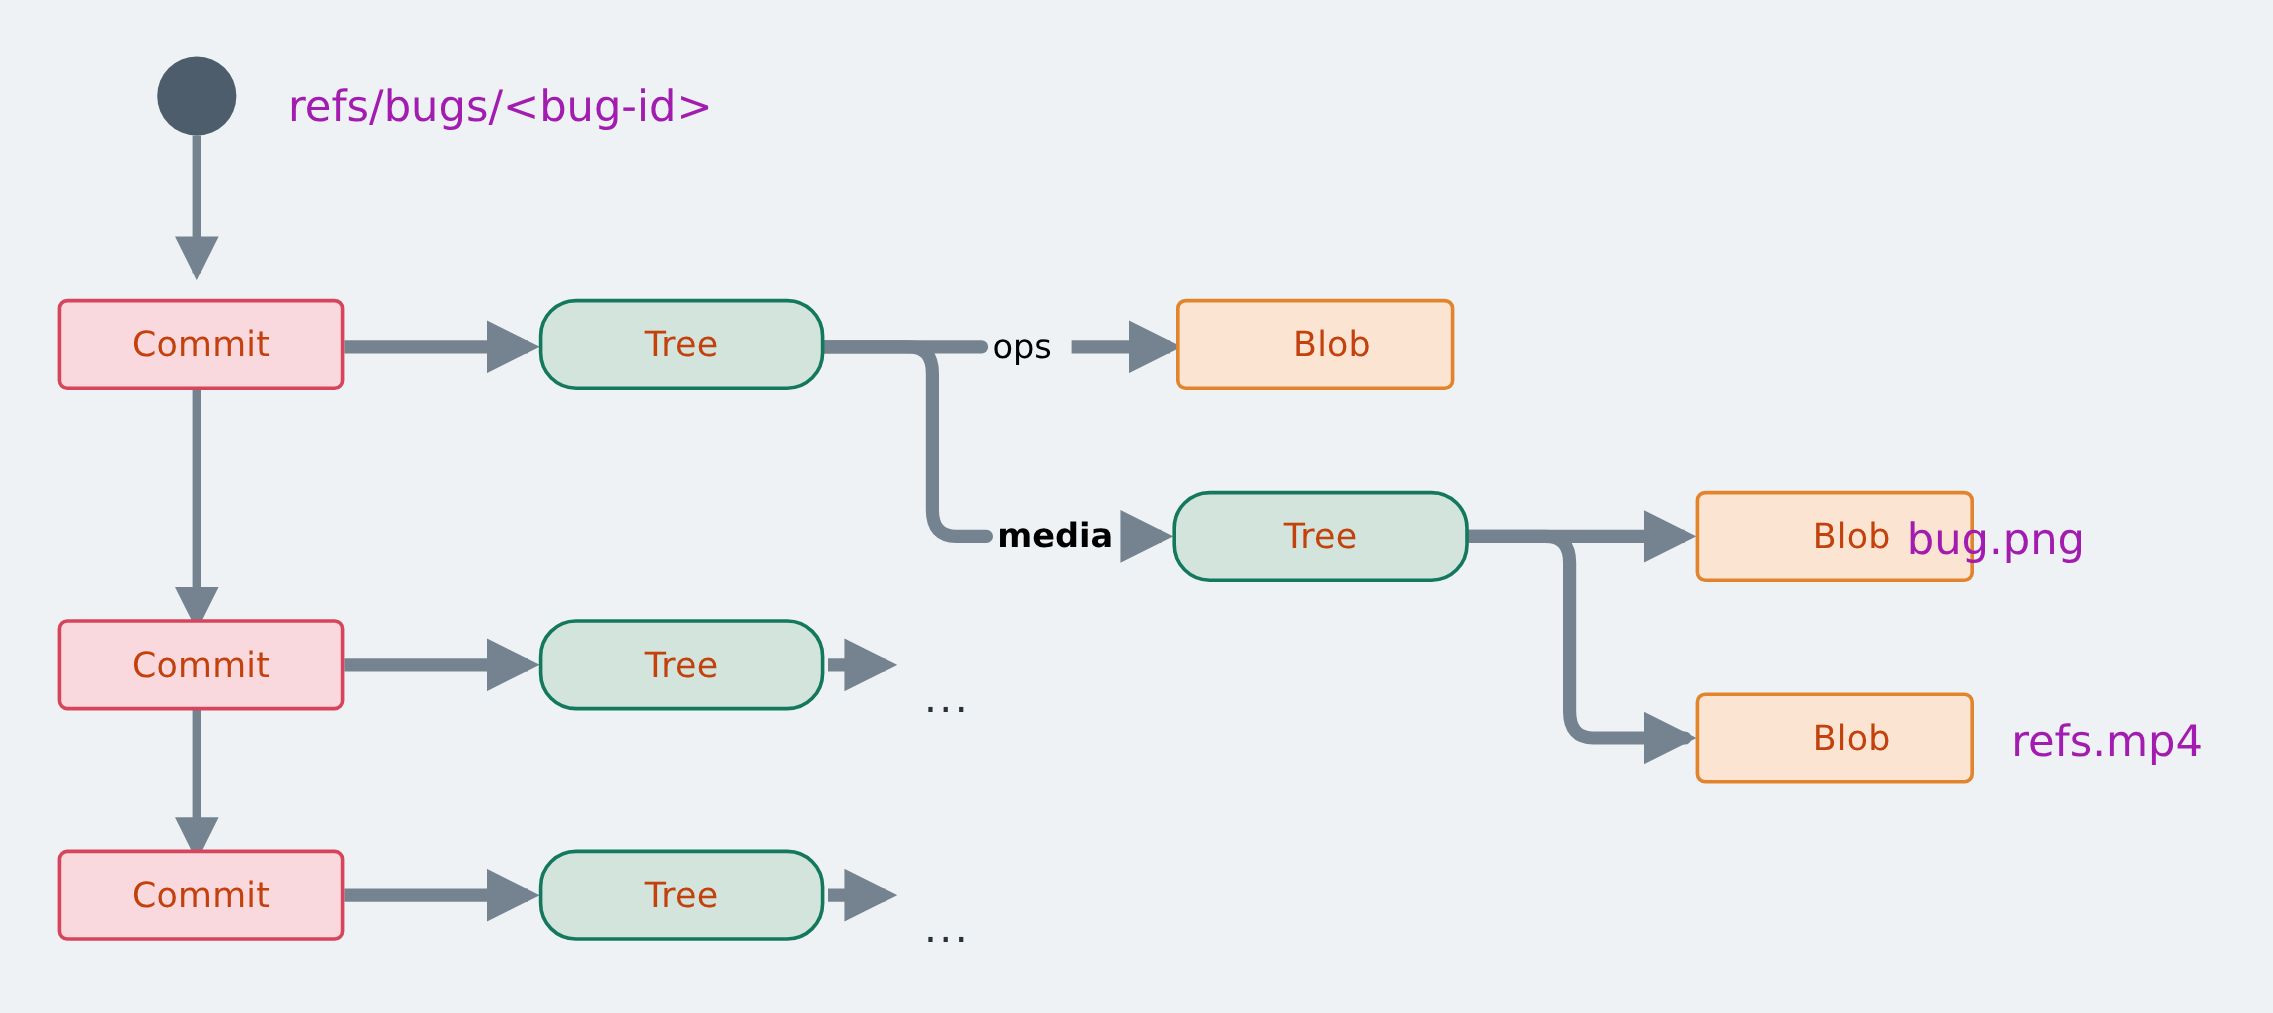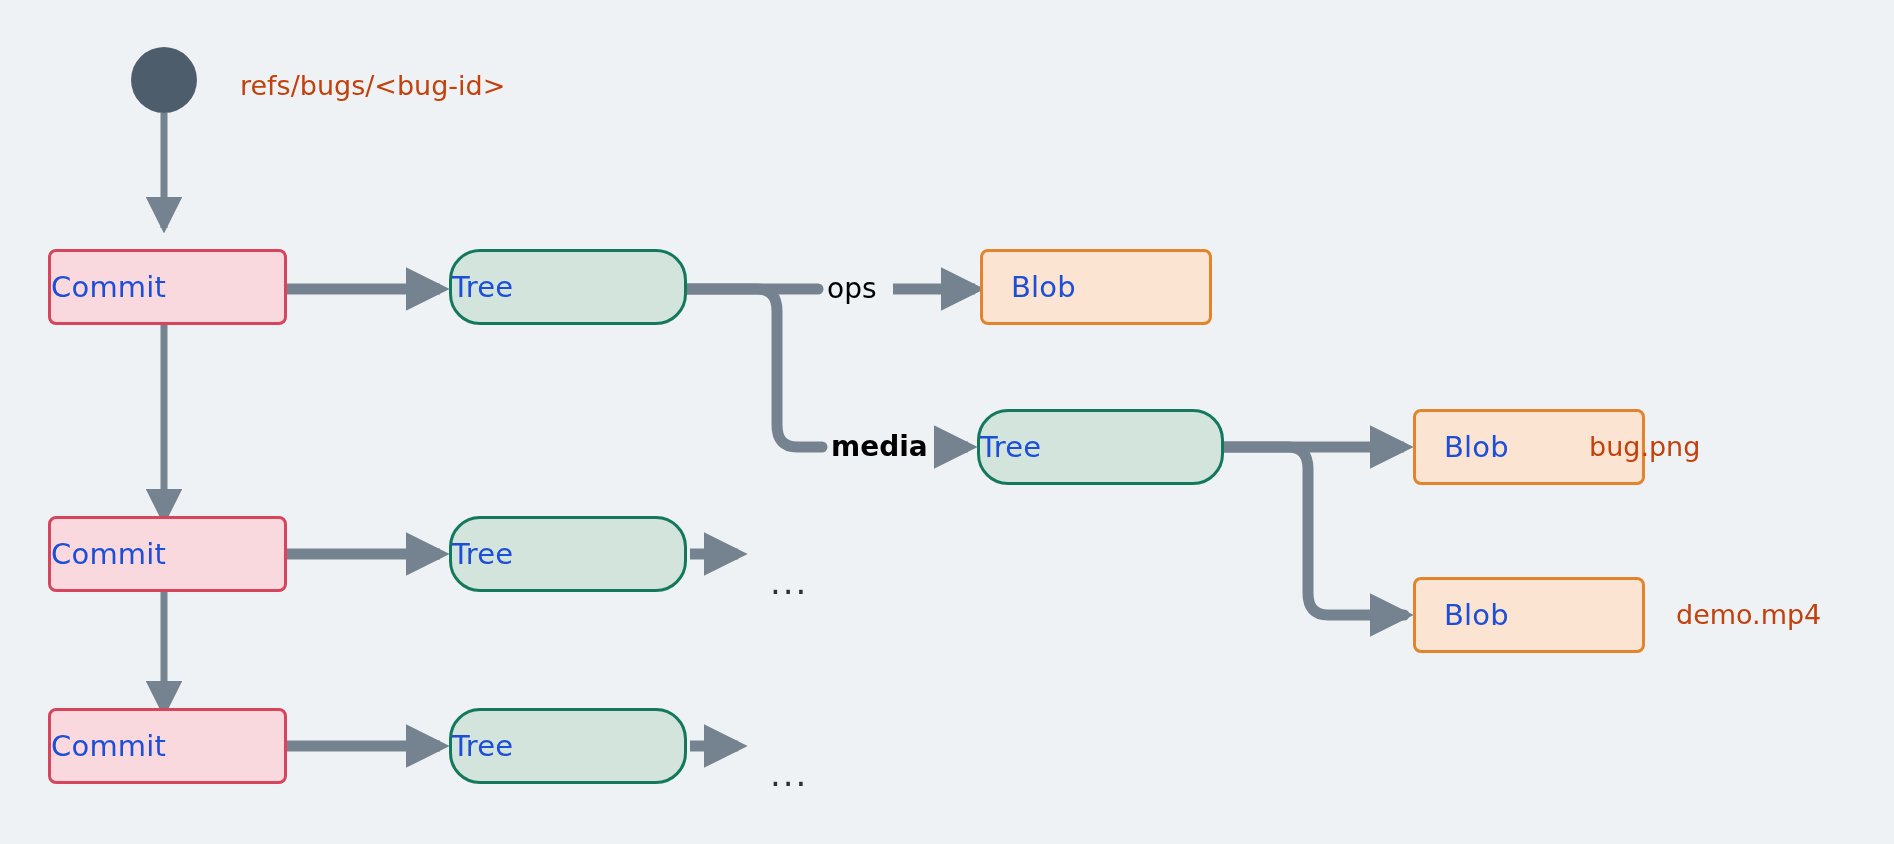--- a/index.html
+++ b/index.html
@@ -25,26 +25,27 @@
     top: 0;
     width: 1894px;
     height: 844px;
     pointer-events: none;
   }
   .node {
     position: absolute;
     box-sizing: border-box;
     display: flex;
     align-items: center;
+    justify-content: center;
     border-radius: 8px;
     border-style: solid;
     border-width: 3px;
     font-size: 29px;
     letter-spacing: 0.2px;
-    color: #1d4ed8;
+    color: #c2410c;
     white-space: nowrap;
   }
   .node-commit {
     background: #f9d9de;
     border-color: #d6455c;
   }
   .node-tree {
     background: #d2e4dc;
     border-color: #14795c;
     border-radius: 31px;
@@ -56,22 +57,22 @@
   }
   .ref-dot {
     position: absolute;
     width: 66px;
     height: 66px;
     border-radius: 50%;
     background: #4d5d6b;
   }
   .plain-label {
     position: absolute;
-    font-size: 27px;
-    color: #c2410c;
+    font-size: 36px;
+    color: #a21caf;
     white-space: nowrap;
     line-height: 1;
   }
   .edge-label {
     position: absolute;
     font-size: 28px;
     color: #000000;
     white-space: nowrap;
     line-height: 1;
     background: #eef2f5;
@@ -158,18 +159,18 @@
   </div>
 
   <div class="node node-blob" style="left:1413px; top:409px; width:232px; height:76px;">
     <span>Blob</span>
   </div>
   <div class="plain-label" style="left:1589px; top:433px;">bug.png</div>
 
   <div class="node node-blob" style="left:1413px; top:577px; width:232px; height:76px;">
     <span>Blob</span>
   </div>
-  <div class="plain-label" style="left:1676px; top:601px;">demo.mp4</div>
+  <div class="plain-label" style="left:1676px; top:601px;">refs.mp4</div>
 
   <div class="ellipsis" style="left:770px; top:565px;">...</div>
   <div class="ellipsis" style="left:770px; top:757px;">...</div>
 
 </div>
 
 </body></html>

